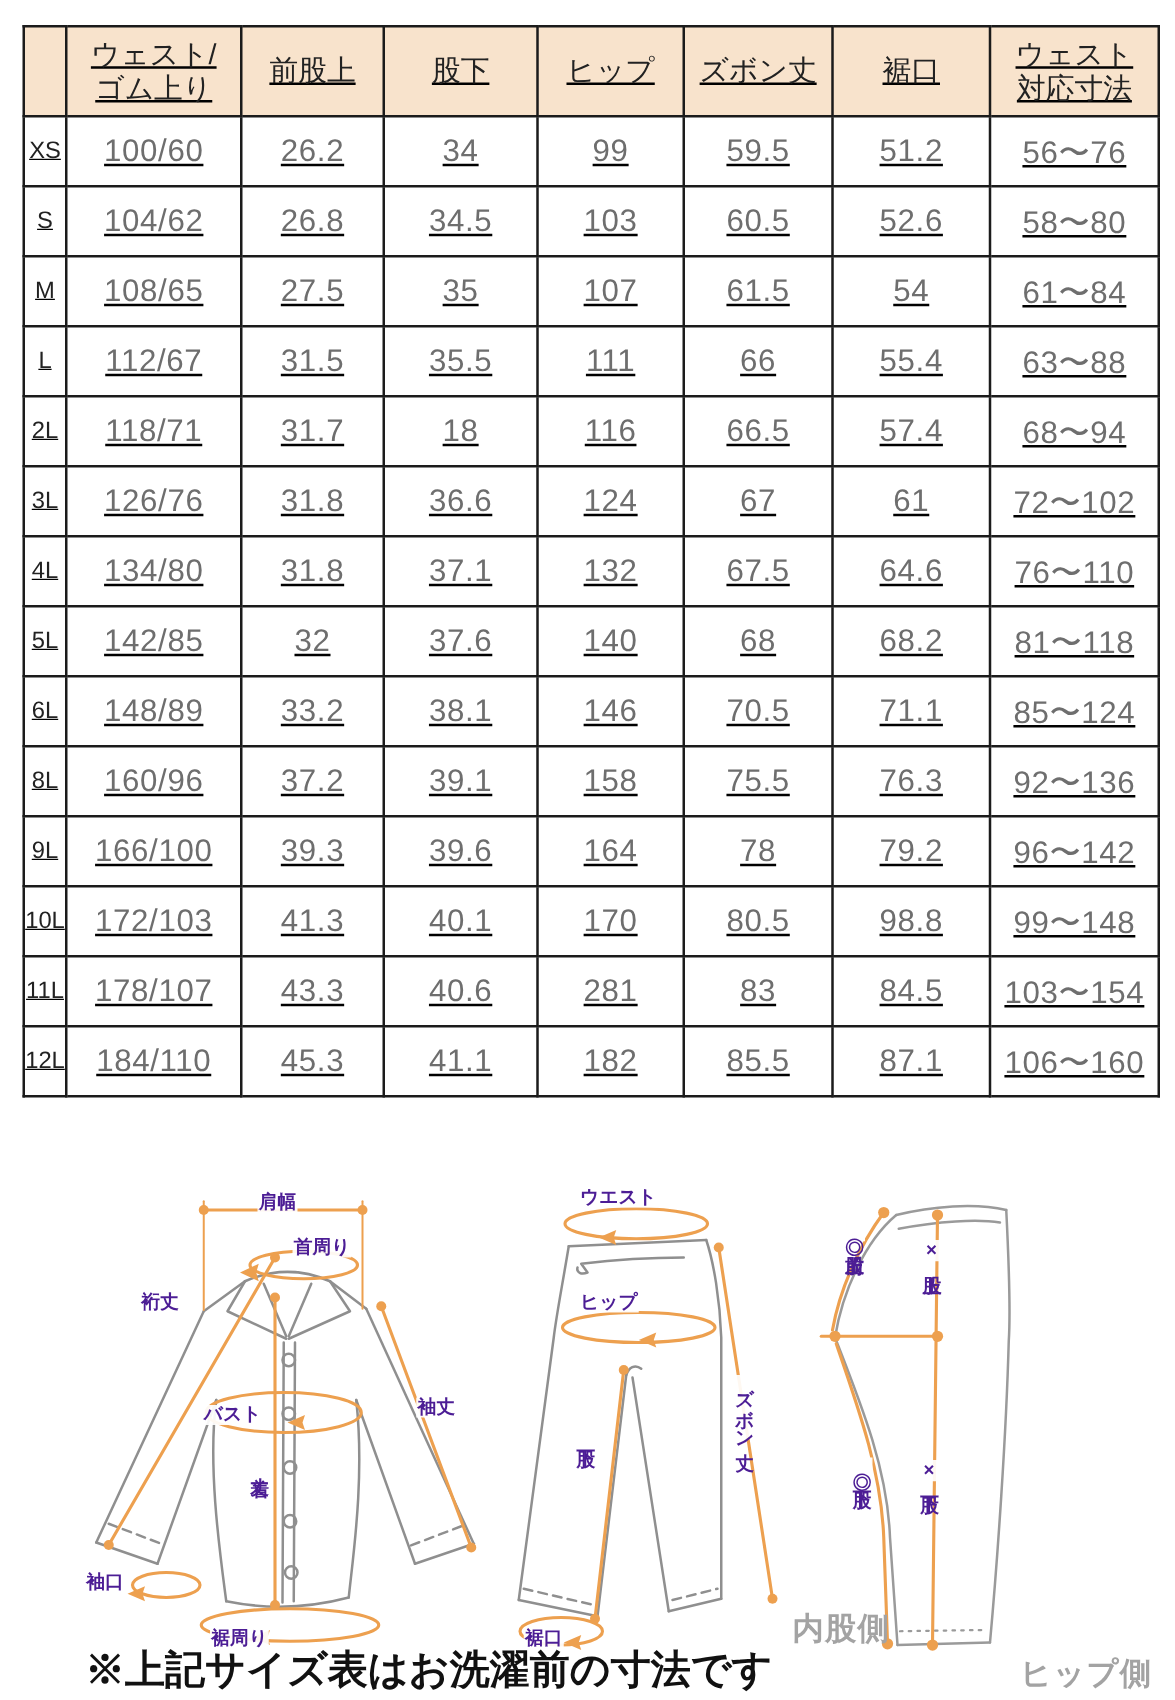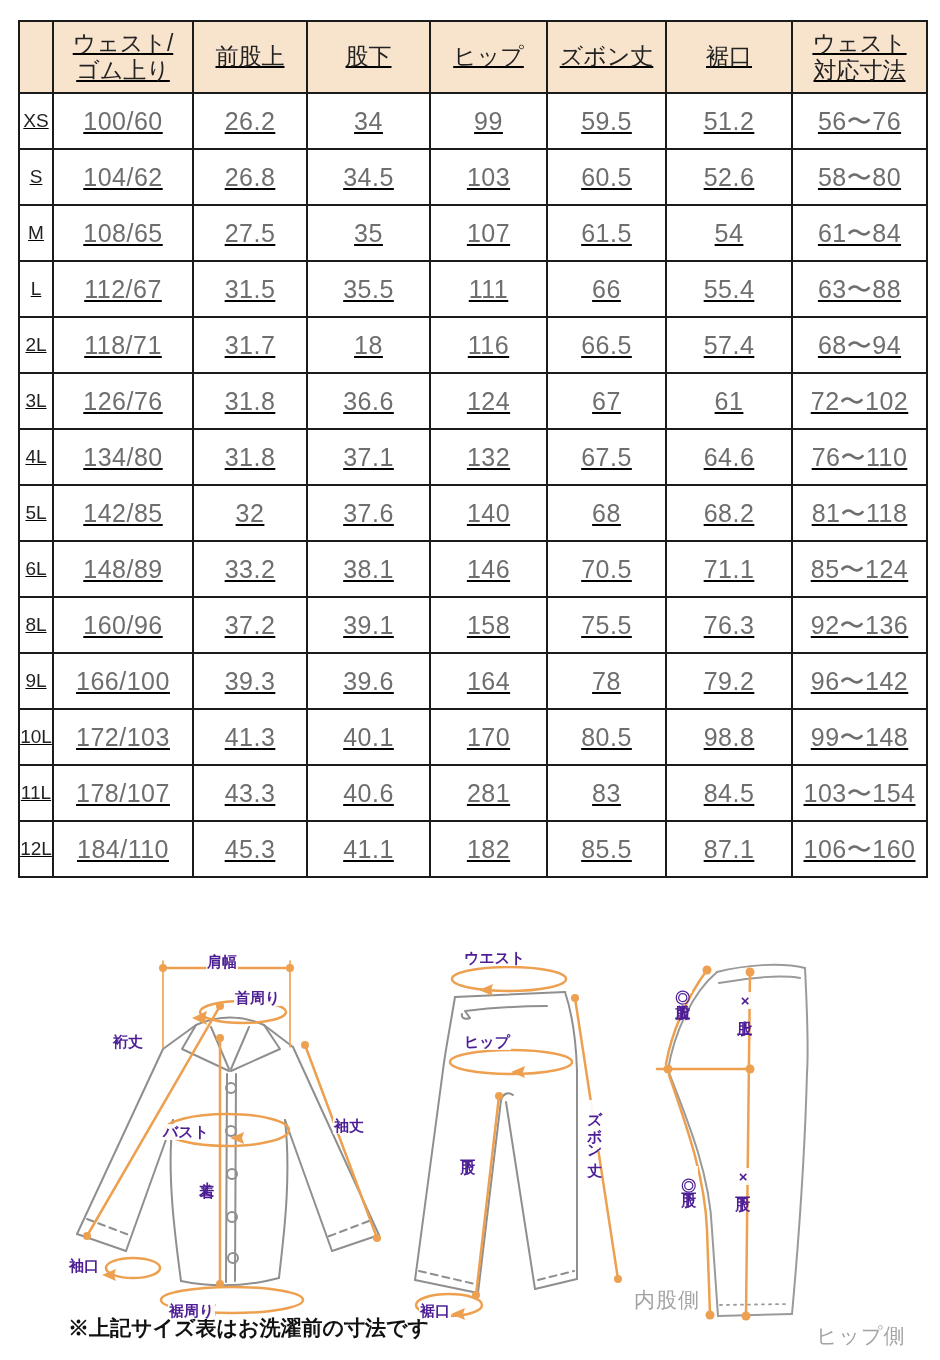--- a/index.html
+++ b/index.html
@@ -30,26 +30,26 @@
   
   .diagram { position:absolute; }
   .diagram svg { position:absolute; left:0; top:0; overflow:visible; }
   .dlabel {
     position:absolute; font-weight:bold; color:#4c1d95; font-size:15px;
     line-height:1.05; background:rgba(255,255,255,0.92); white-space:nowrap;
     z-index:3; padding:0 1px;
   }
   .v { writing-mode:vertical-rl; text-orientation:upright; }
   .side-label {
-    position:absolute; color:#a3a3a3; font-size:21px; font-weight:normal;
+    position:absolute; color:#a3a3a3; font-size:25px; font-weight:bold;
     letter-spacing:1px; white-space:nowrap; z-index:3;
   }
   .note {
     position:absolute; left:68px; top:1314px;
-    font-size:21px; font-weight:bold; color:#111111; white-space:nowrap;
+    font-size:32px; font-weight:bold; color:#111111; white-space:nowrap;
   }
 </style>
 </head>
 <body>
 
 <div class="page">
 
   <table class="size-table">
     <colgroup>
       <col style="width:34px">

